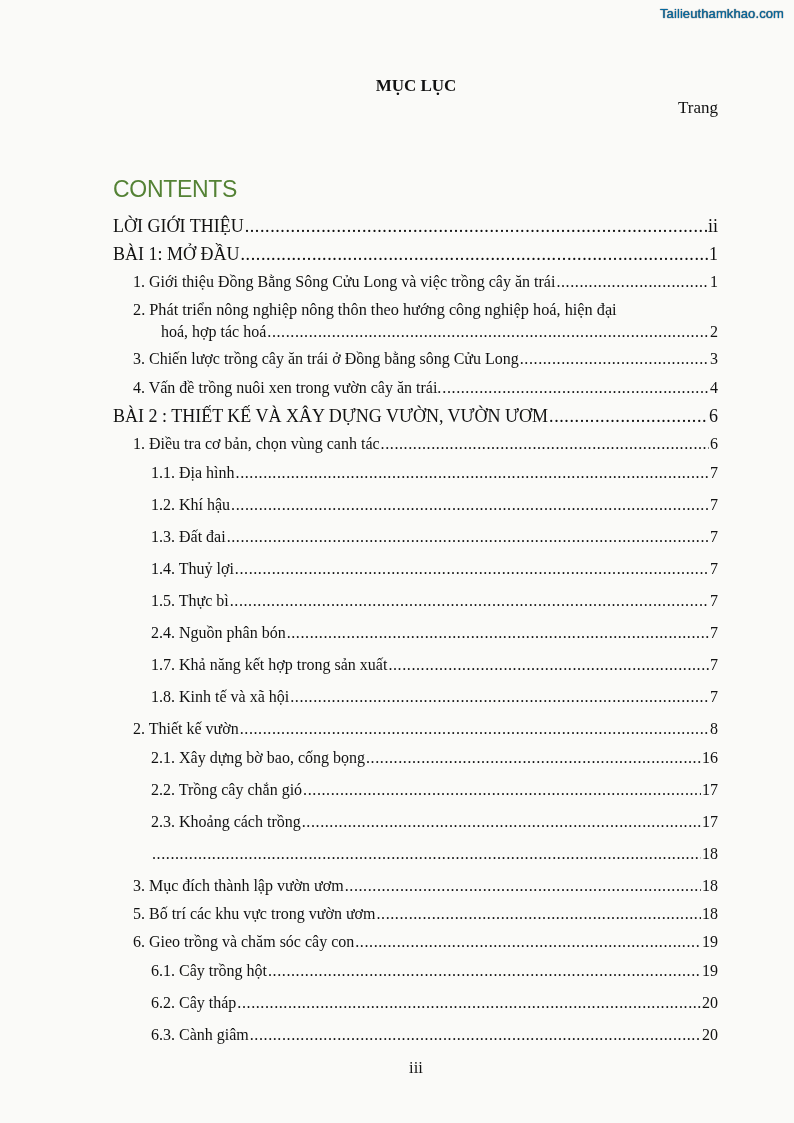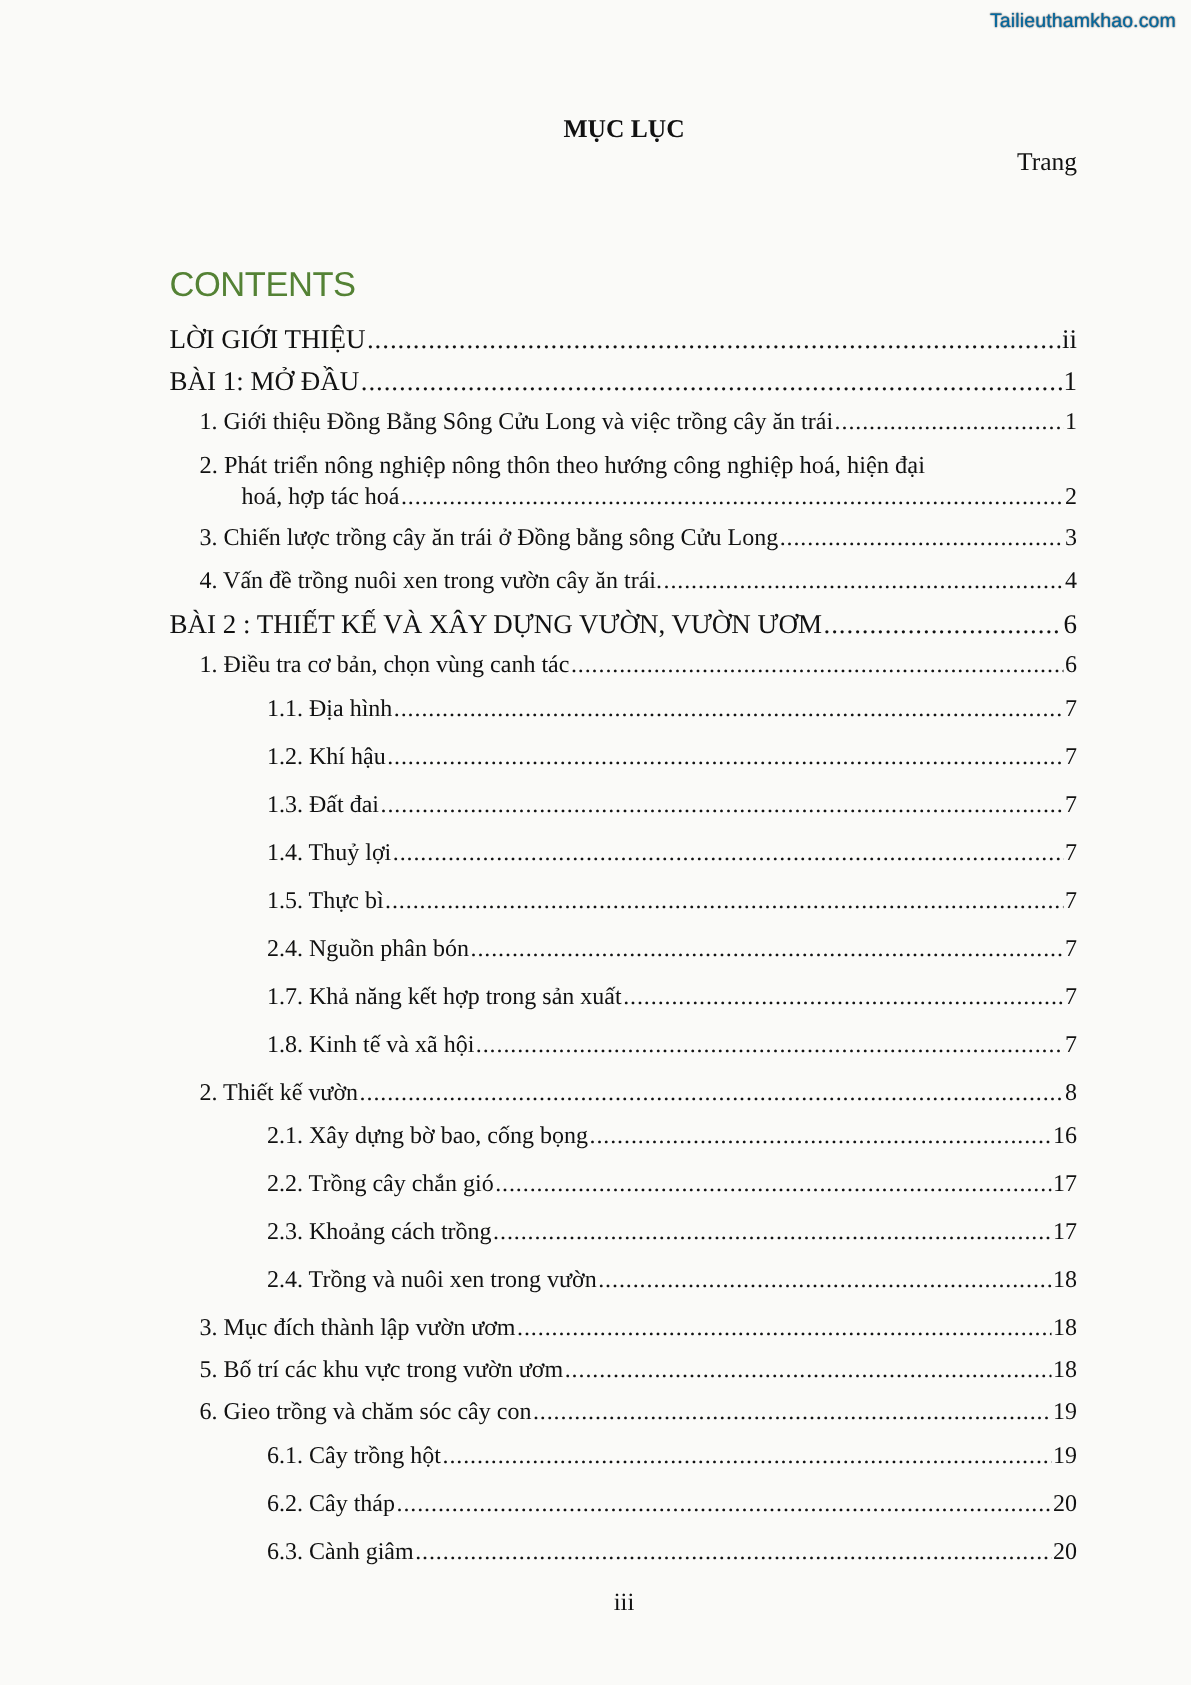--- a/index.html
+++ b/index.html
@@ -59,21 +59,21 @@
       position: absolute;
       right: 76px;
       display: flex;
       align-items: baseline;
       font-size: 16px;
       line-height: 20px;
       white-space: nowrap;
     }
     .toc-row.l0 { left: 113px; font-weight: normal; font-size: 18px; }
     .toc-row.l1 { left: 133px; }
-    .toc-row.l2 { left: 151px; margin-left: 27px; }
+    .toc-row.l2 { left: 151px; }
     .toc-row .label { flex: 0 0 auto; }
     .toc-row .dots {
       flex: 1 1 auto;
       overflow: hidden;
       white-space: nowrap;
       margin: 0 1px;
       letter-spacing: 0.6px;
     }
     .toc-row .dots::before {
       content: "........................................................................................................................................................................................................................";
@@ -226,21 +226,20 @@
     <span class="page">17</span>
   </div>
 
   <div class="toc-row l2" style="top:812px">
     <span class="label">2.3. Khoảng cách trồng</span>
     <span class="dots"></span>
     <span class="page">17</span>
   </div>
 
   <div class="toc-row l2" style="top:844px">
-    <span class="label">2.4. Trồng và nuôi xen trong vườn</span>
     <span class="dots"></span>
     <span class="page">18</span>
   </div>
 
   <div class="toc-row l1" style="top:876px">
     <span class="label">3. Mục đích thành lập vườn ươm</span>
     <span class="dots"></span>
     <span class="page">18</span>
   </div>
 

